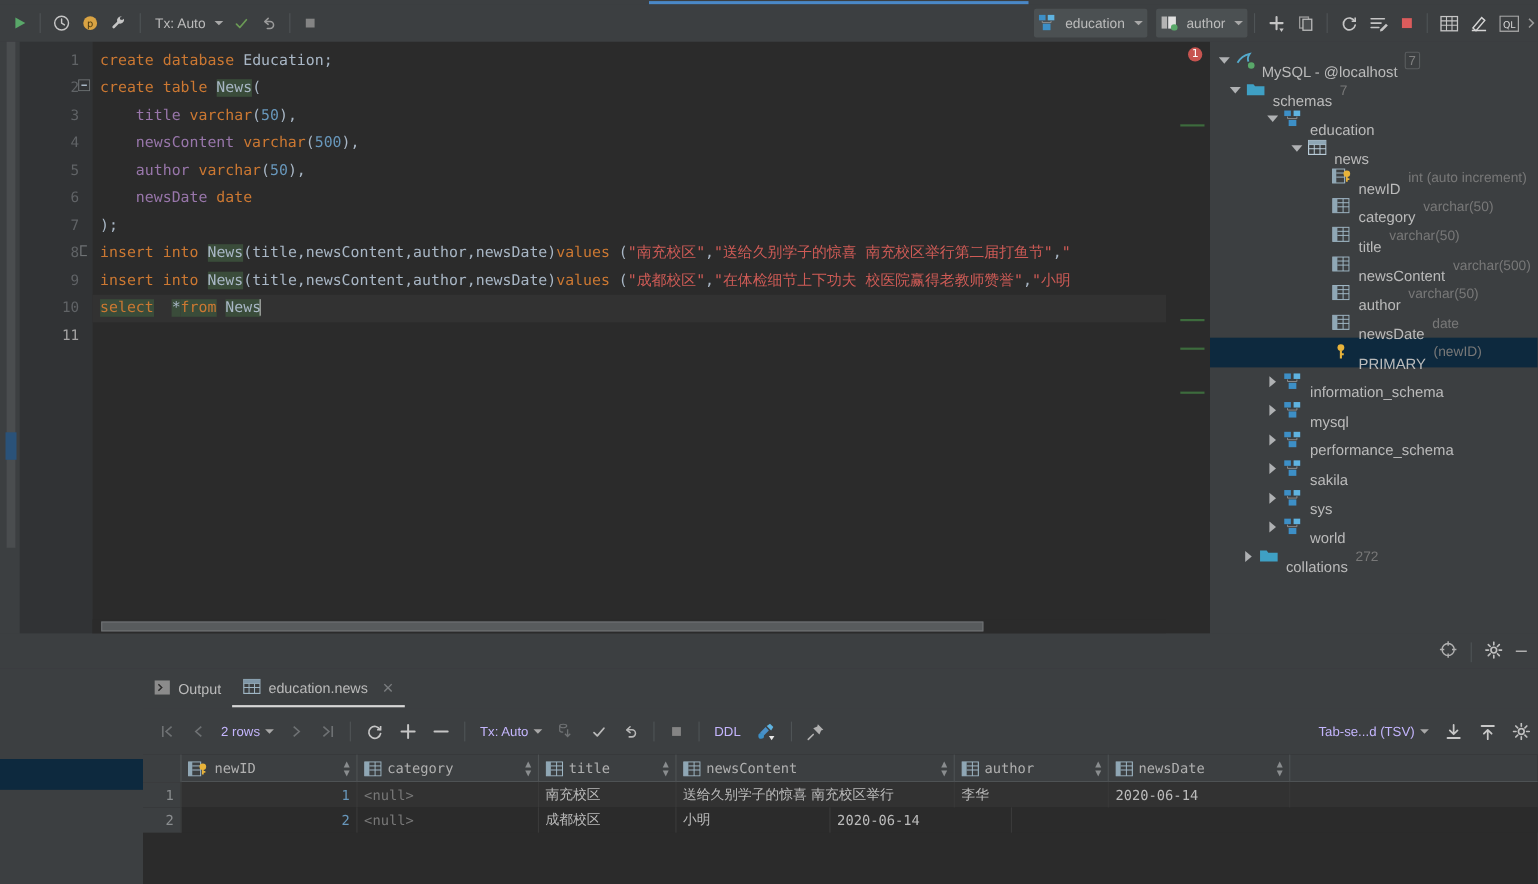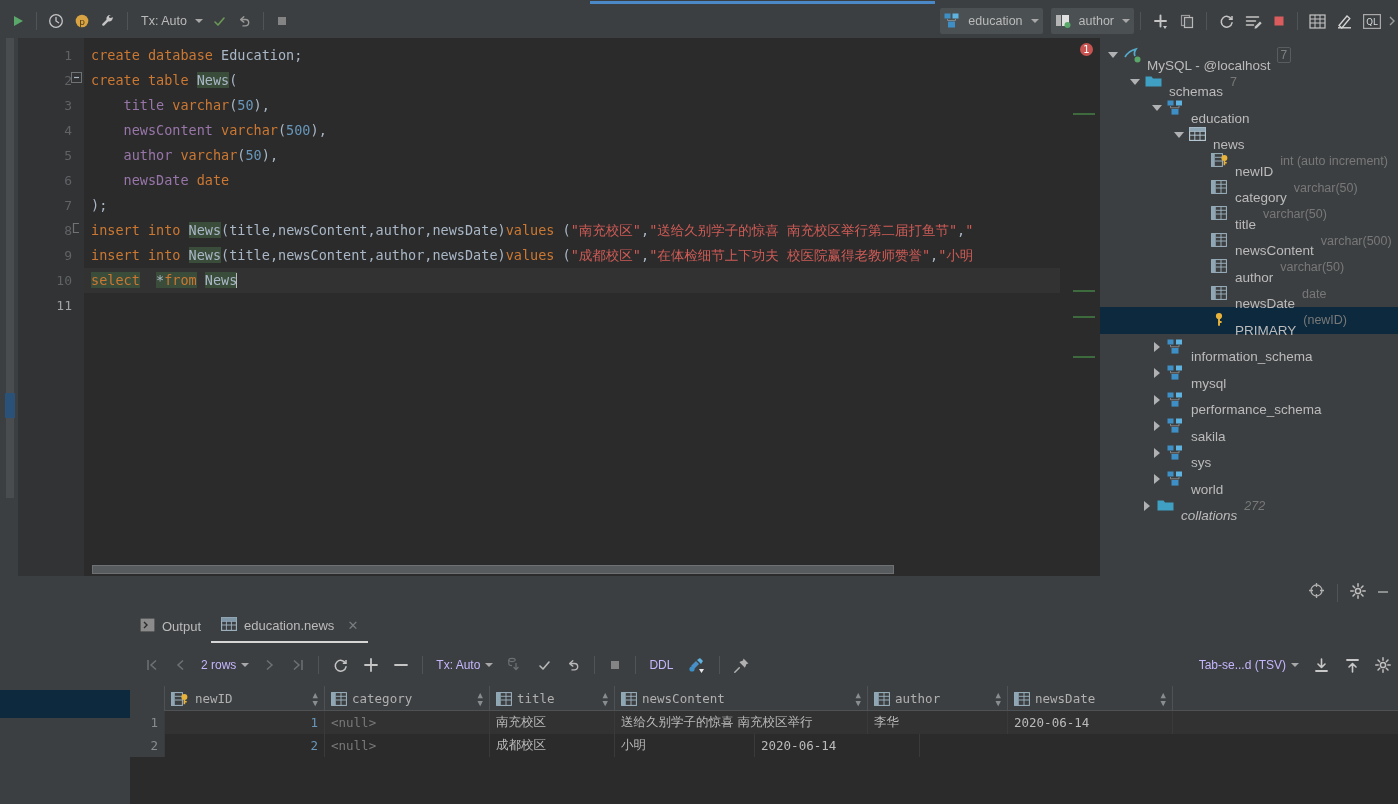--- a/index.html
+++ b/index.html
@@ -328,21 +328,21 @@
           <span class="tw">
             <span class="arrow-d"></span>
           </span>
           <span class="ticon"><svg width="18" height="16" viewBox="0 0 18 16">
               <path d="M2 10c3-5 7-7 11-8-2 3-2 5-1 7" fill="none" stroke="#55aacc" stroke-width="1.7"></path>
               <circle cx="14.5" cy="12.5" r="3" fill="#59a869"></circle>
             </svg></span>
           <span class="tlabel">MySQL - @localhost</span>
           <span class="badge-n">7</span>
         </div>
-        <div class="trow" style="padding-left: 28px;">
+        <div class="trow" style="padding-left: 16px;">
           <span class="tw">
             <span class="arrow-d"></span>
           </span>
           <span class="ticon"><svg width="17" height="14" viewBox="0 0 17 14">
               <path d="M0.5 2.5h6l1.5 2h8.5v8H0.5z" fill="#3fa0c4"></path>
             </svg></span>
           <span class="tlabel">schemas</span>
           <span class="tmeta">7</span>
         </div>
         <div class="trow" style="padding-left: 50px;">
@@ -504,21 +504,21 @@
             <span class="arrow-r"></span>
           </span>
           <span class="ticon"><svg width="17" height="15" viewBox="0 0 17 15">
               <rect x="0.5" y="0.5" width="6" height="5" fill="#3d8fc6"></rect>
               <rect x="9" y="0.5" width="6" height="5" fill="#5fb3e0"></rect>
               <rect x="4.5" y="9" width="7" height="5.6" fill="#3d8fc6"></rect>
               <path d="M3.5 6v1.8h8.5V6" stroke="#8d8d8d" stroke-width="0.9" fill="none"></path>
             </svg></span>
           <span class="tlabel">world</span>
         </div>
-        <div class="trow" style="padding-left: 40px; font-style: italic;">
+        <div class="trow" style="padding-left: 28px;">
           <span class="tw">
             <span class="arrow-r"></span>
           </span>
           <span class="ticon"><svg width="17" height="14" viewBox="0 0 17 14">
               <path d="M0.5 2.5h6l1.5 2h8.5v8H0.5z" fill="#3fa0c4"></path>
             </svg></span>
           <span class="tlabel">collations</span>
           <span class="tmeta">272</span>
         </div>
       </div>

